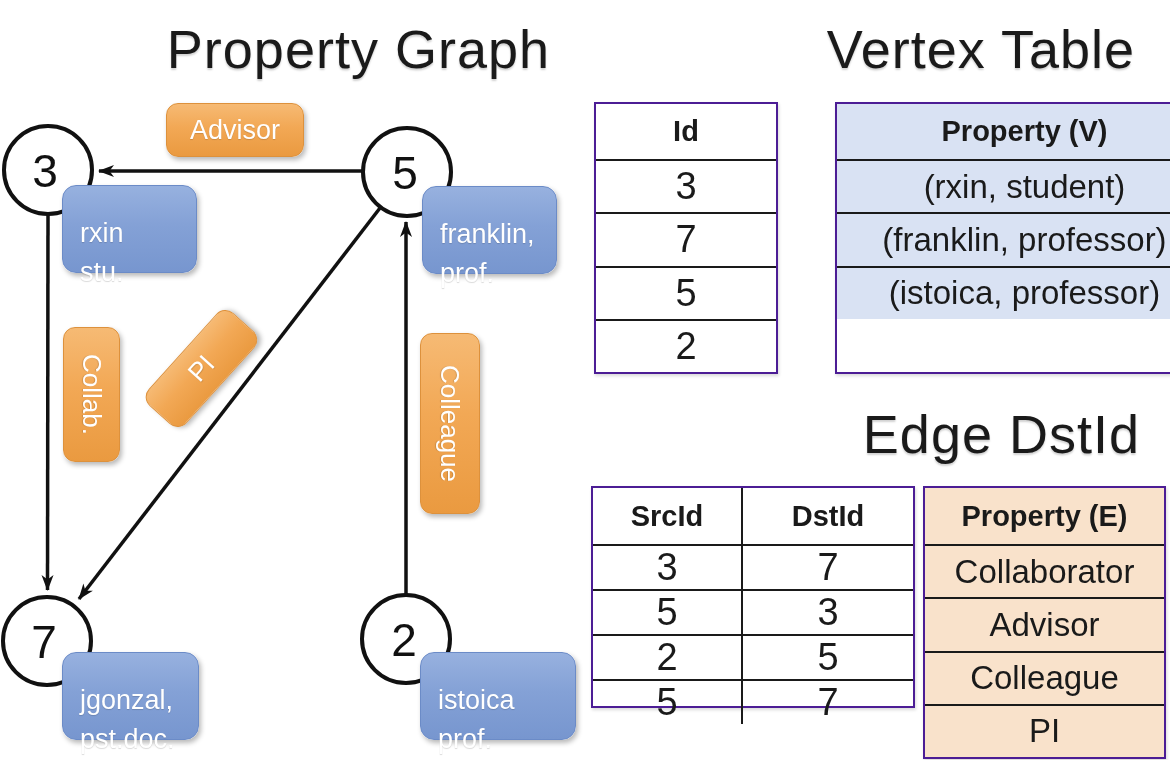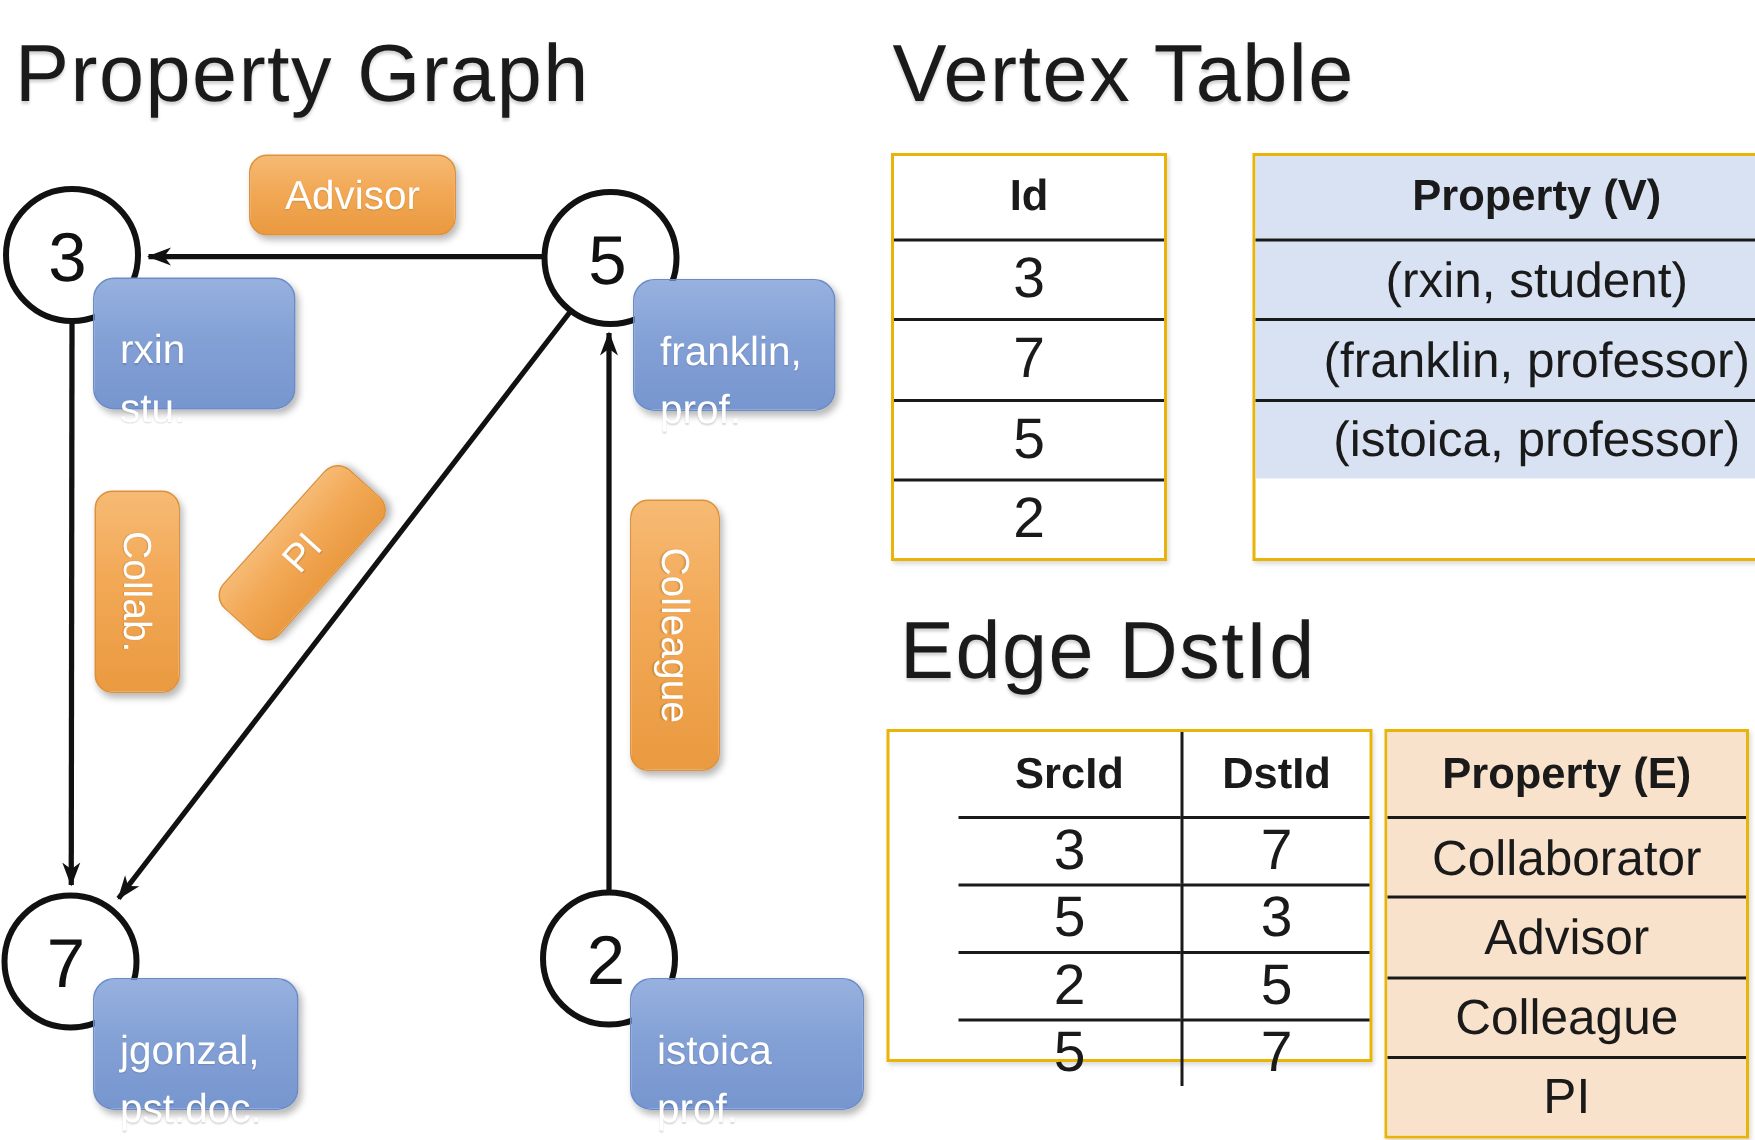--- a/index.html
+++ b/index.html
@@ -5,21 +5,21 @@
   html,body { margin:0; padding:0; background:#ffffff; }
   #slide {
     position:relative; width:1170px; height:760px; background:#ffffff;
     font-family:"Liberation Sans", sans-serif; overflow:hidden;
     -webkit-font-smoothing:antialiased;
   }
   .abs { position:absolute; }
 
   
   .big-title {
-    position:absolute; text-align:left; color:#1a1a1a;
+    position:absolute; text-align:right; color:#1a1a1a;
     font-size:54px; font-weight:400; letter-spacing:1px;
     text-shadow:0 2px 2px rgba(0,0,0,0.18); white-space:nowrap;
   }
 
   
   .vertex-digit {
     position:absolute; transform:translate(-50%,-50%);
     font-size:46px; font-weight:400; color:#111; letter-spacing:0;
   }
 
@@ -40,21 +40,21 @@
     color:#ffffff; text-shadow:0 1px 1px rgba(0,0,0,0.15);
     padding:28px 8px 8px 17px; box-sizing:border-box;
     font-size:27px; line-height:1.45;
   }
   .hlabel { font-size:27px; }
   .vlabel-text { display:block; transform:rotate(90deg); white-space:nowrap; font-size:26px; }
   .rlabel-text { display:block; white-space:nowrap; font-size:26px; }
 
   
   .tbox {
-    position:absolute; border:2px solid #eab308; box-sizing:border-box;
+    position:absolute; border:2px solid #4c1d95; box-sizing:border-box;
     display:grid; background:#ffffff;
     box-shadow:1px 2px 3px rgba(0,0,0,0.15);
   }
   .tcell {
     display:flex; align-items:center; justify-content:center;
     border-top:2px solid #1a1a1a; color:#1a1a1a; white-space:nowrap;
   }
   .tcell.first { border-top:none; }
   .tcell.vsplit { border-left:2px solid #1a1a1a; }
   .th { font-weight:700; font-size:29px; }
@@ -141,21 +141,21 @@
 
   <div class="tbox" style="left:787px; top:102px; width:379px; height:272px; grid-template-rows:55px repeat(4,1fr);margin-left:48px;">
     <div class="tcell th first blue-col">Property (V)</div>
     <div class="tcell prop blue-col">(rxin, student)</div>
     <div class="tcell prop blue-col">(franklin, professor)</div>
     <div class="tcell prop blue-col">(istoica, professor)</div>
   </div>
 
   <div class="big-title" style="left:600px; top:403px; width:540px;">Edge DstId</div>
 
-  <div class="tbox" style="left:591px; top:486px; width:324px; height:222px; grid-template-columns:148px 1fr; grid-template-rows:56px repeat(4,1fr);padding-left:46px;">
+  <div class="tbox" style="left:591px; top:486px; width:324px; height:222px; grid-template-columns:148px 1fr; grid-template-rows:56px repeat(4,1fr);">
     <div class="tcell th first">SrcId</div>
     <div class="tcell th first vsplit">DstId</div>
     <div class="tcell num">3</div>
     <div class="tcell num vsplit">7</div>
     <div class="tcell num">5</div>
     <div class="tcell num vsplit">3</div>
     <div class="tcell num">2</div>
     <div class="tcell num vsplit">5</div>
     <div class="tcell num">5</div>
     <div class="tcell num vsplit">7</div>

